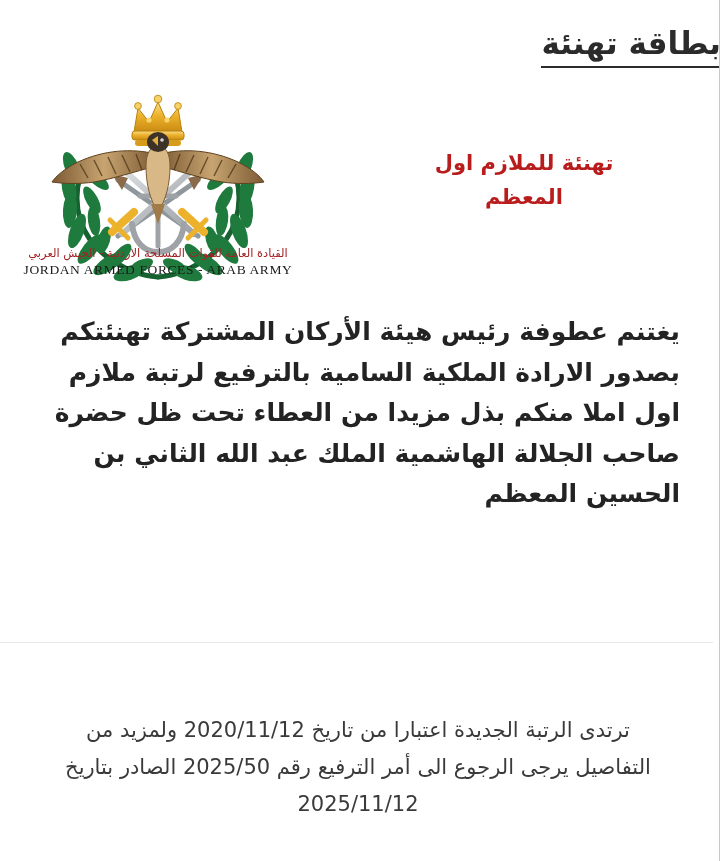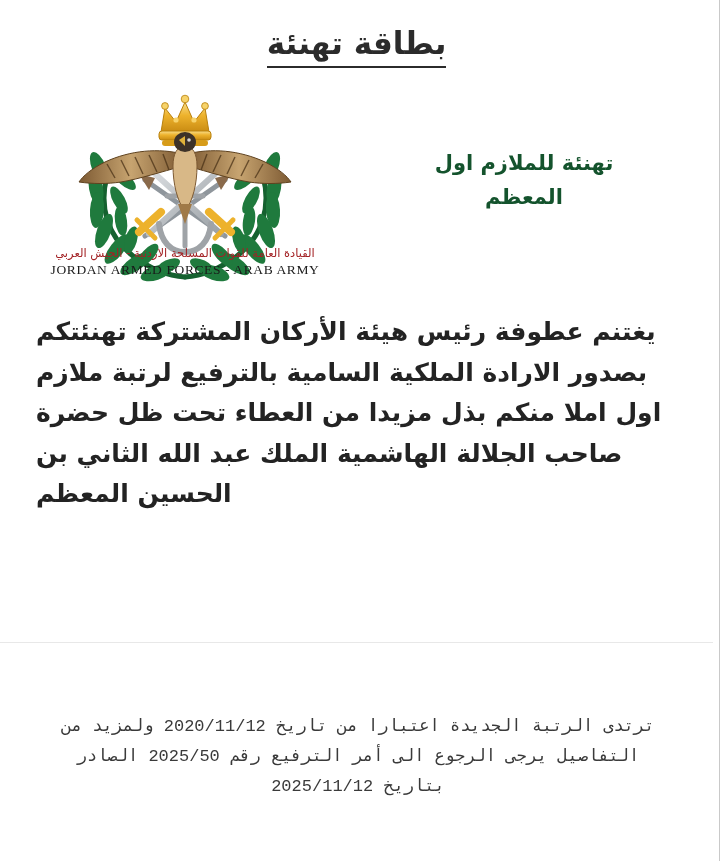--- a/index.html
+++ b/index.html
@@ -18,23 +18,22 @@
     background: #ffffff;
     overflow: hidden;
     box-sizing: border-box;
     border-right: 1px solid #c9c9c9;
   }
 
   
   .title-wrap {
     position: absolute;
     top: 26px;
-    left: 0;
+    left: 8px;
     width: 713px;
-    text-align: center;
   }
   .title-text {
     display: inline-block;
     font-size: 31px;
     font-weight: 700;
     color: #2b2b2b;
     letter-spacing: 1px;
     line-height: 1.15;
     padding-bottom: 4px;
     border-bottom: 2px solid #2b2b2b;
@@ -45,49 +44,49 @@
   .upper {
     position: absolute;
     top: 84px;
     left: 0;
     width: 713px;
     height: 210px;
   }
 
   .emblem {
     position: absolute;
-    left: 49px;
+    left: 22px;
     top: 0;
     width: 272px;
     height: 200px;
   }
   .emblem svg { display: block; width: 272px; height: 200px; }
 
   .addressee {
     position: absolute;
     right: 24px;
     top: 62px;
     width: 330px;
     text-align: center;
     direction: rtl;
-    color: #14532d;
+    color: #b91c1c;
     font-size: 21px;
     font-weight: 700;
     line-height: 1.62;
   }
   .addressee div { white-space: nowrap; }
 
   
   .body-text {
     position: absolute;
     top: 312px;
     left: 36px;
     width: 644px;
     direction: rtl;
-    text-align: left;
+    text-align: right;
     color: #232323;
     font-size: 25px;
     font-weight: 700;
     line-height: 1.62;
   }
 
   
   .divider {
     position: absolute;
     top: 642px;
@@ -99,24 +98,23 @@
 
   
   .footer-text {
     position: absolute;
     top: 712px;
     left: 48px;
     width: 620px;
     direction: rtl;
     text-align: center;
     color: #3a3a3a;
-    font-size: 17px;
+    font-size: 21px;
     font-weight: 400;
     line-height: 1.75;
-    font-family: Liberation Mono, monospace;
   }
 </style>
 </head>
 <body>
 
 <div class="card">
 
   <div class="title-wrap">
     <span class="title-text">بطاقة تهنئة</span>
   </div>

